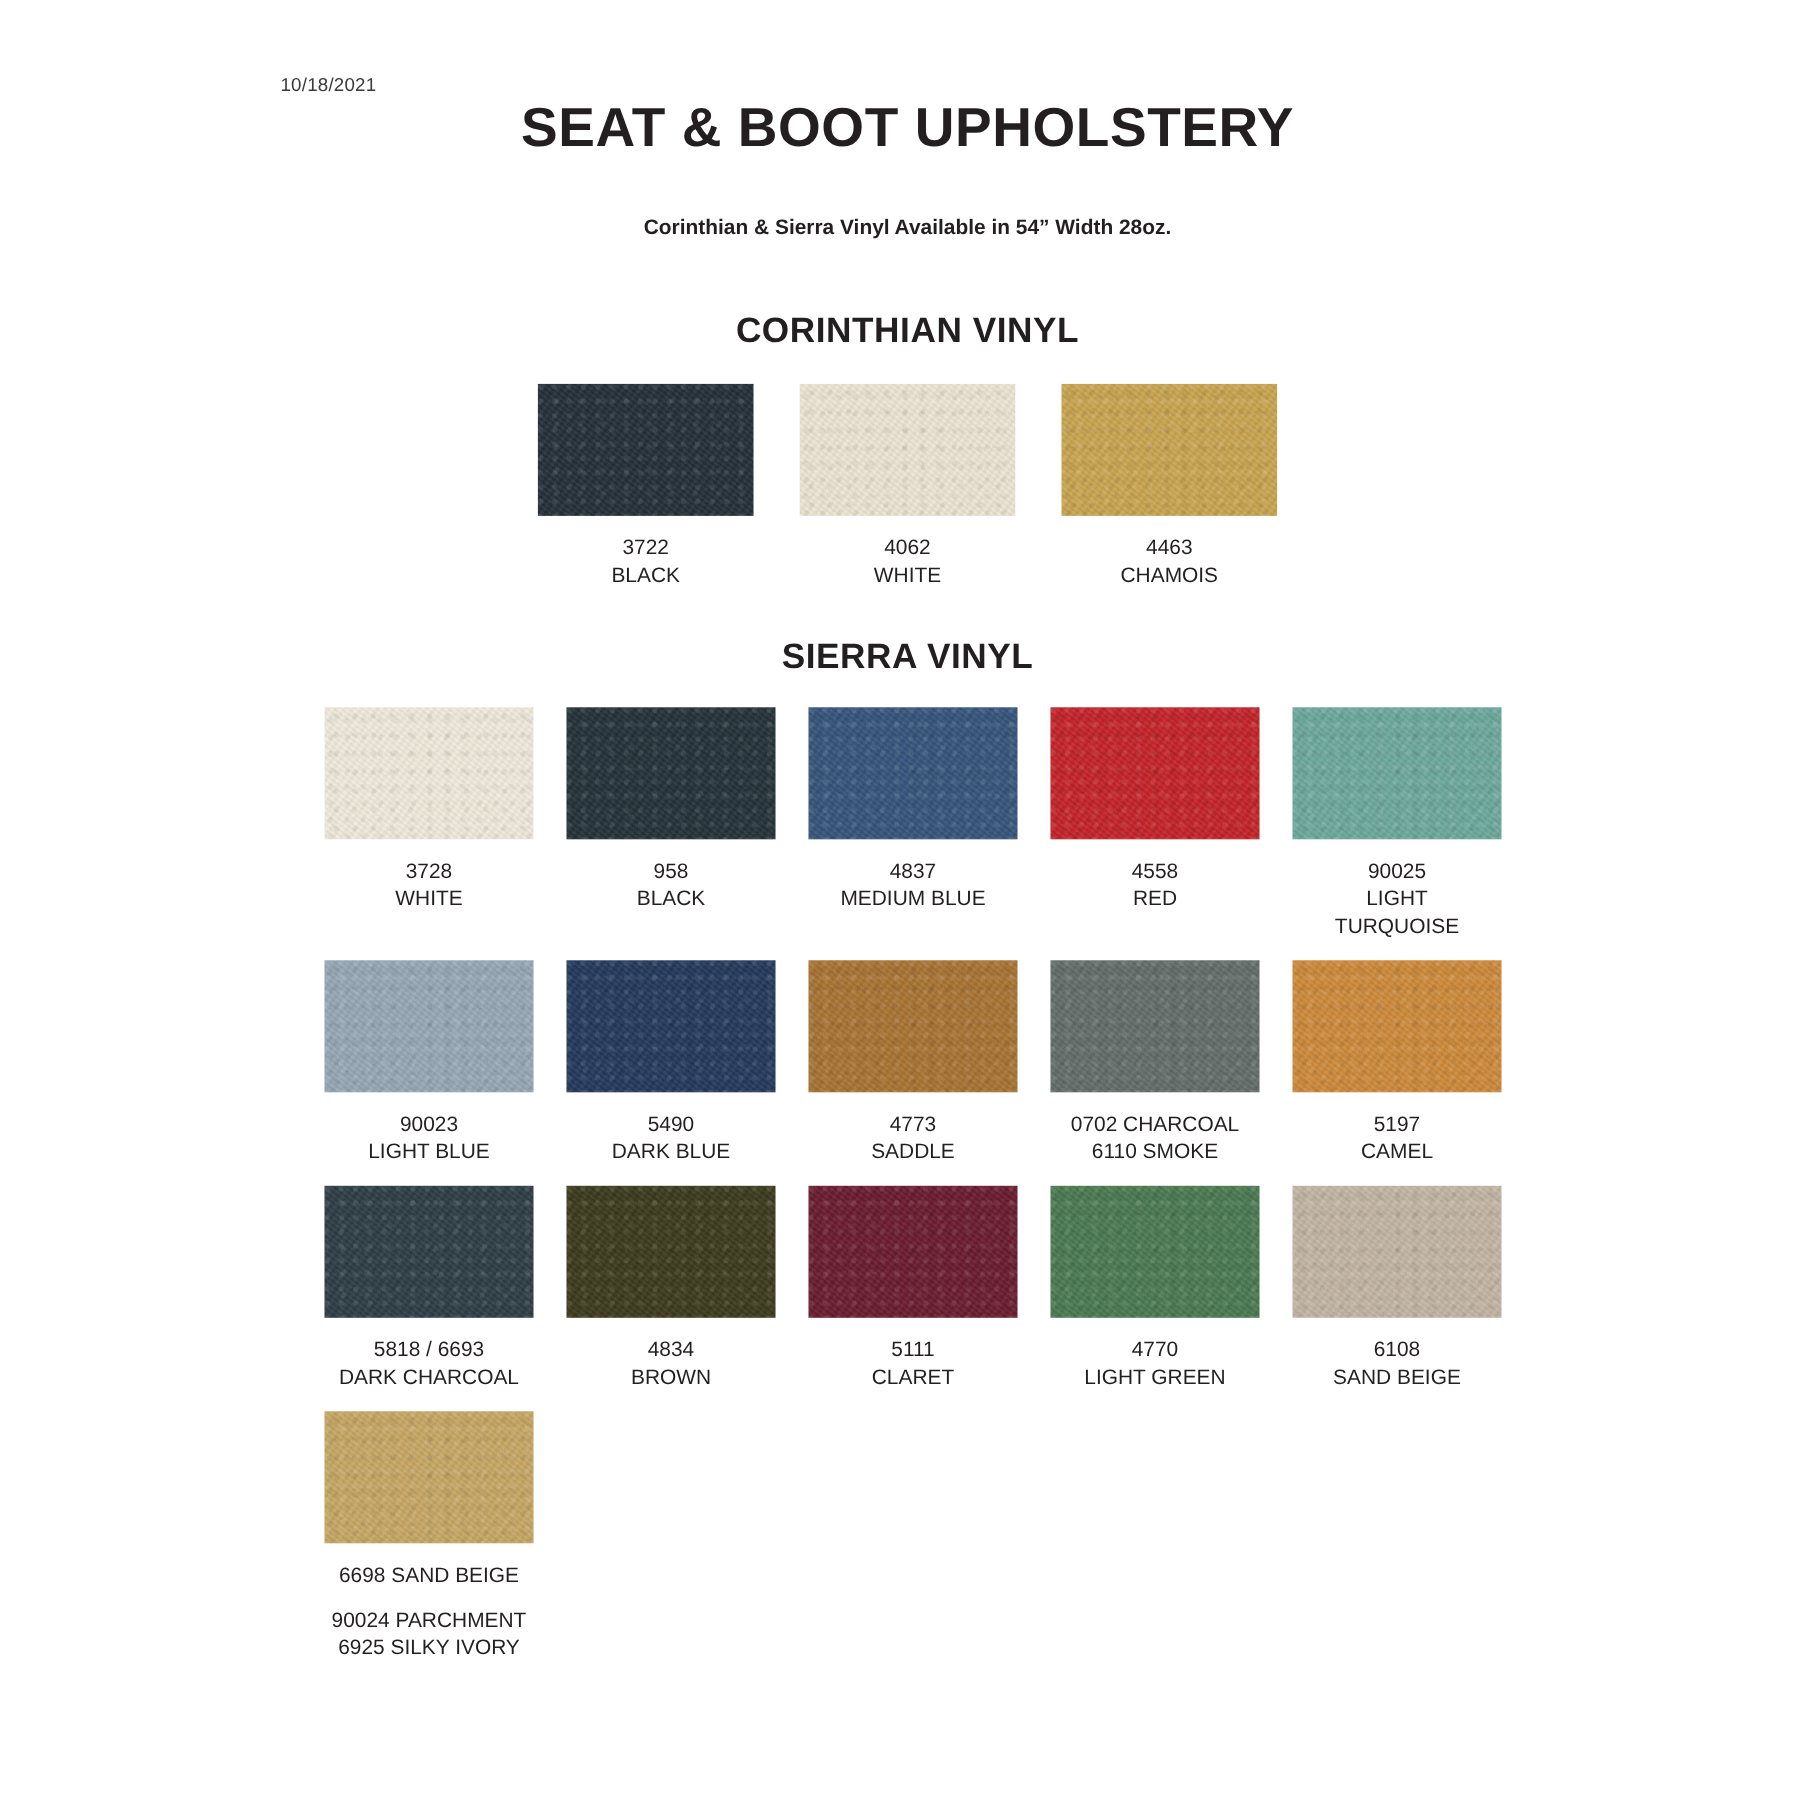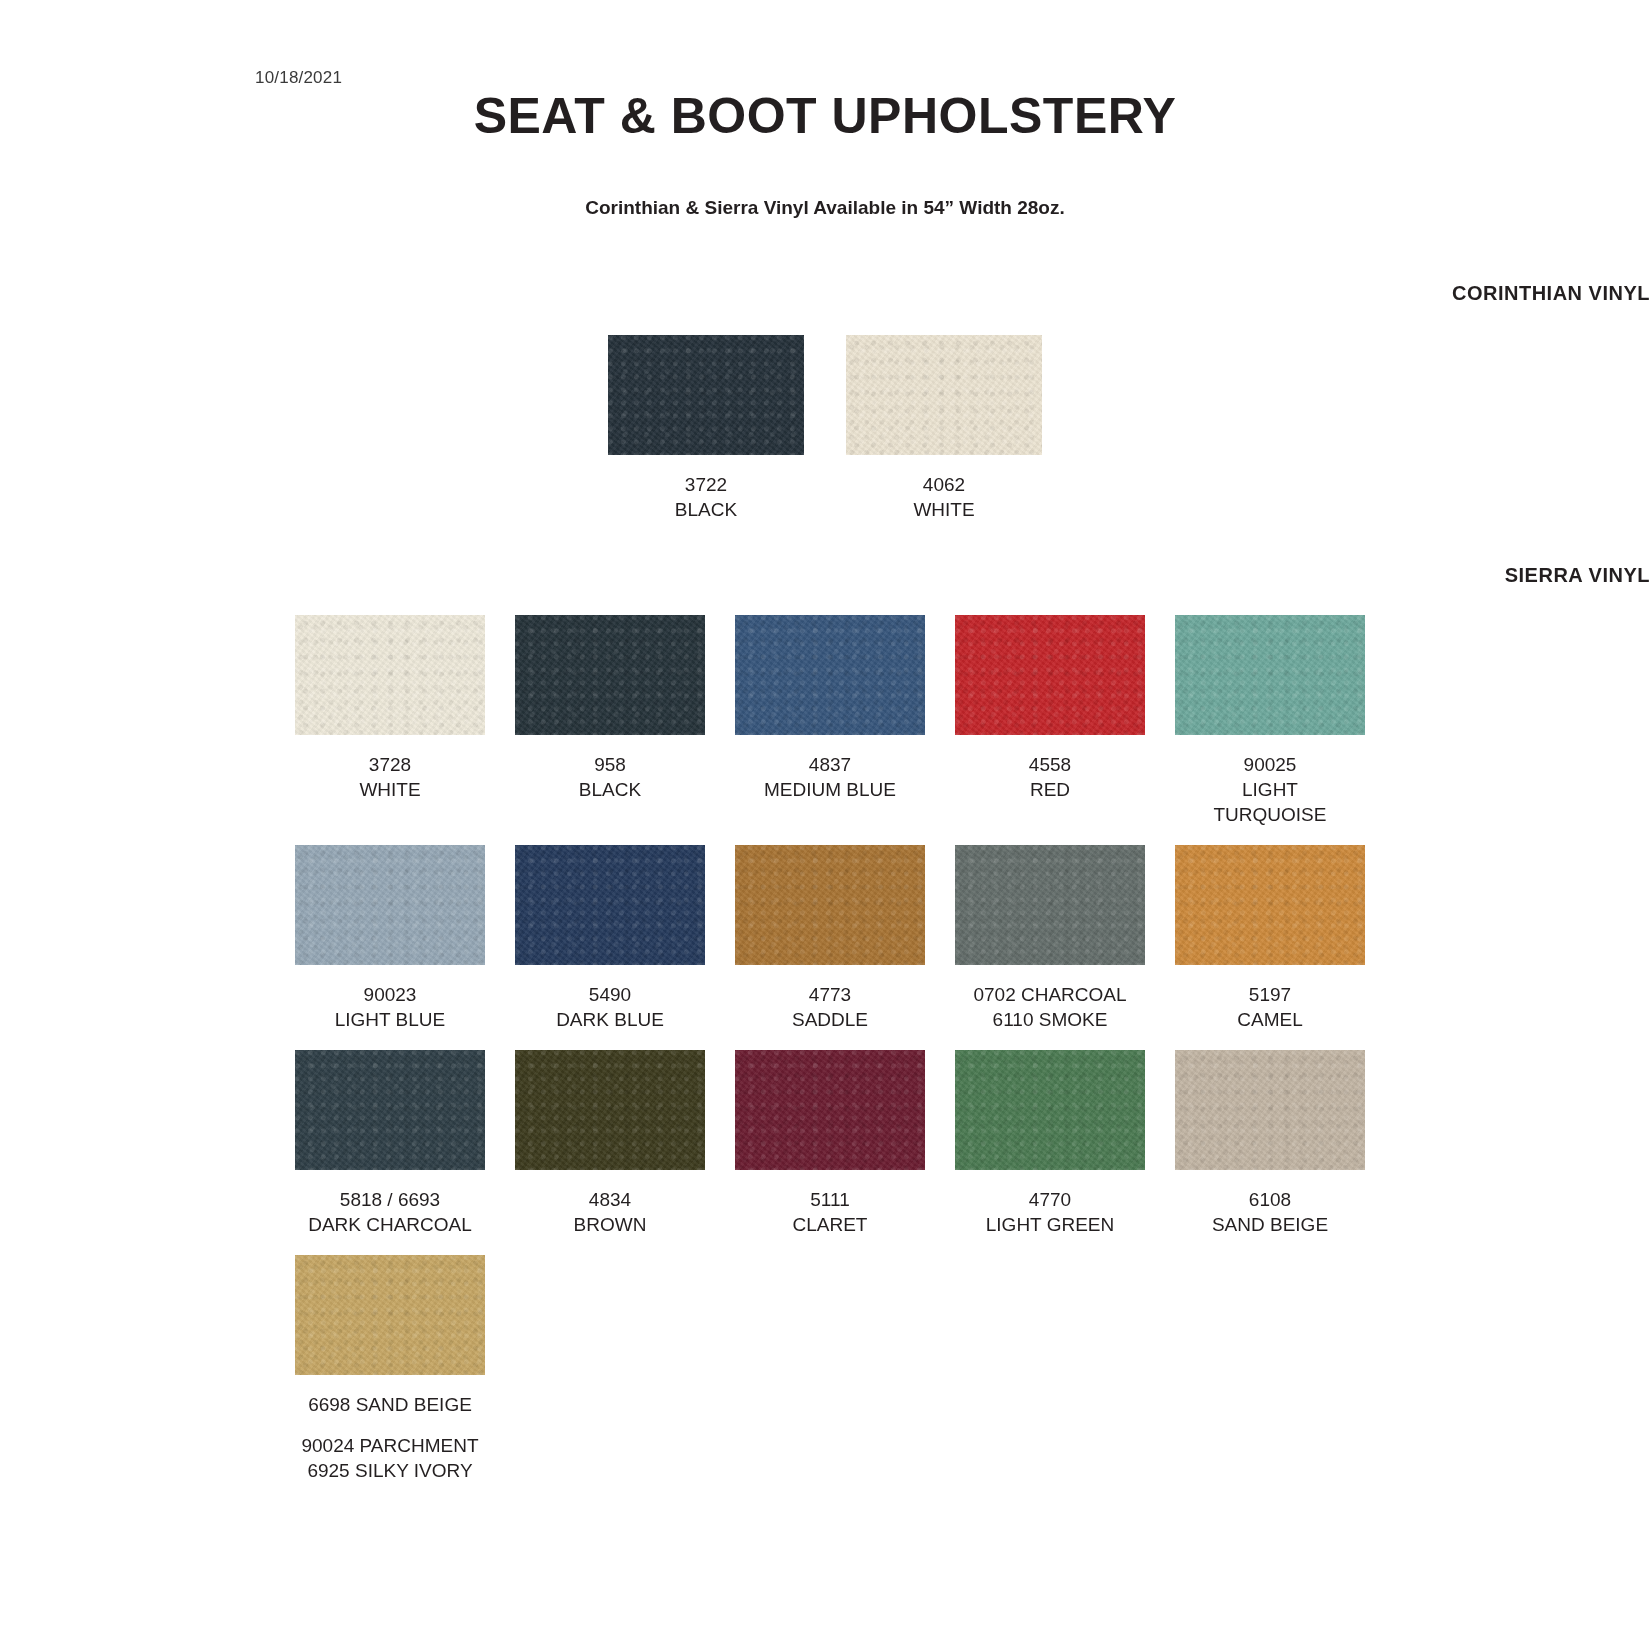--- a/index.html
+++ b/index.html
@@ -39,22 +39,22 @@
     color: #231f20;
   }
   .subtitle {
     text-align: center;
     font-size: 19px;
     font-weight: bold;
     margin-top: 52px;
     color: #231f20;
   }
   .section-title {
-    text-align: right;
-    font-size: 20px;
+    text-align: center;
+    font-size: 32px;
     font-weight: bold;
     letter-spacing: 0.5px;
     color: #231f20;
   }
   #corinthian-title { margin-top: 63px; }
   #sierra-title { margin-top: 42px; }
 
   .swatch-grid {
     display: flex;
     flex-wrap: wrap;
@@ -137,20 +137,25 @@
     <div class="swatch-cell corinthian-cell">
       <div class="swatch-chip" style="background-color: rgb(37, 49, 58);"></div>
       <div class="swatch-label">3722</div>
       <div class="swatch-label" style="margin-top:0">BLACK</div>
     </div>
     <div class="swatch-cell corinthian-cell">
       <div class="swatch-chip" style="background-color: rgb(236, 228, 210);"></div>
       <div class="swatch-label">4062</div>
       <div class="swatch-label" style="margin-top:0">WHITE</div>
     </div>
+    <div class="swatch-cell corinthian-cell">
+      <div class="swatch-chip" style="background-color: rgb(201, 165, 81);"></div>
+      <div class="swatch-label">4463</div>
+      <div class="swatch-label" style="margin-top:0">CHAMOIS</div>
+    </div>
   </div>
 
   <div class="section-title" id="sierra-title">SIERRA VINYL</div>
 
   <div class="swatch-grid sierra" id="sierra-grid">
       <div class="swatch-cell">
         <div class="swatch-chip small" style="background-color: rgb(238, 233, 218);"></div>
         <div class="swatch-label">3728</div>
         <div class="swatch-label" style="margin-top: 0px;">WHITE</div>
       </div>

